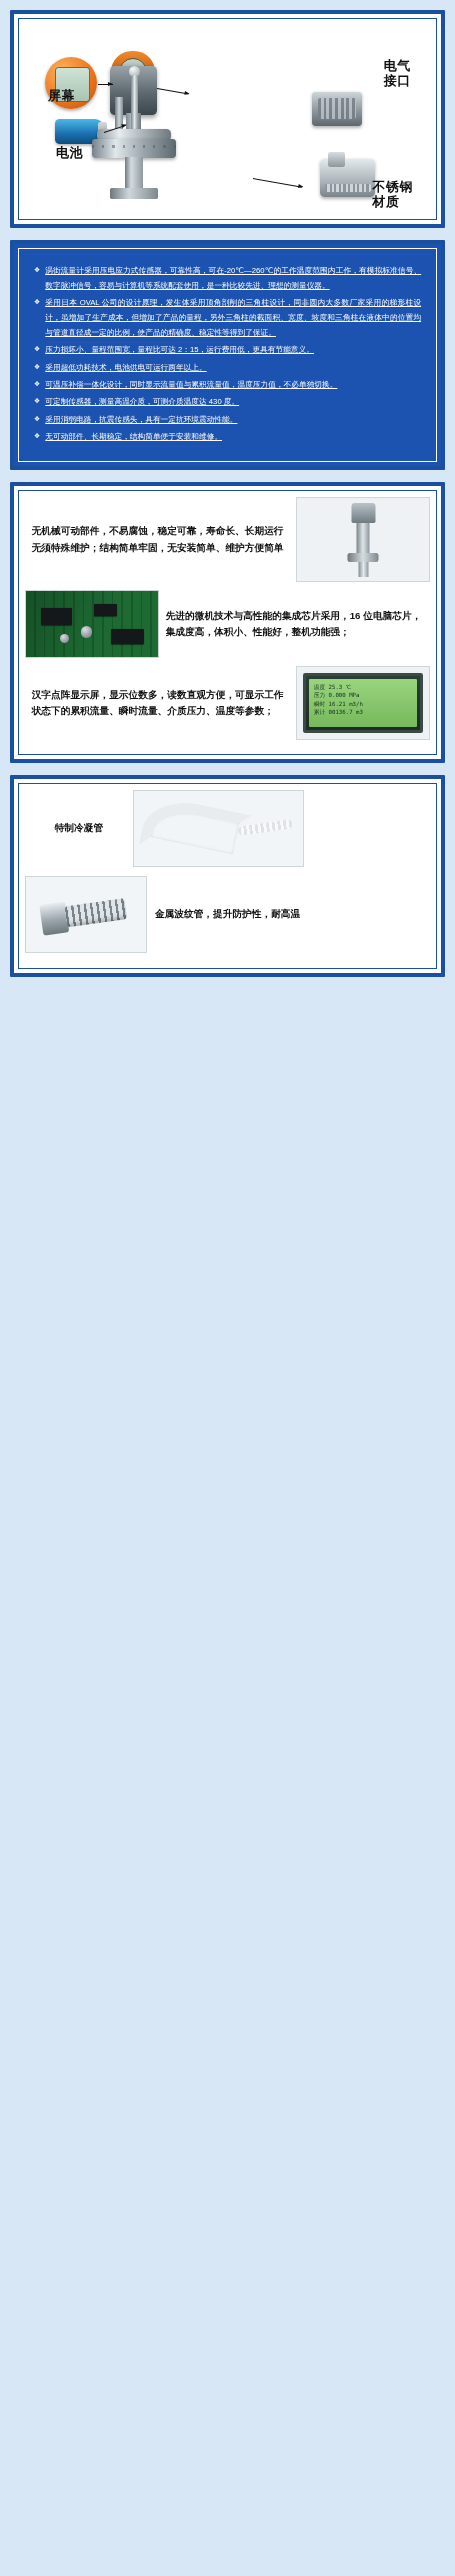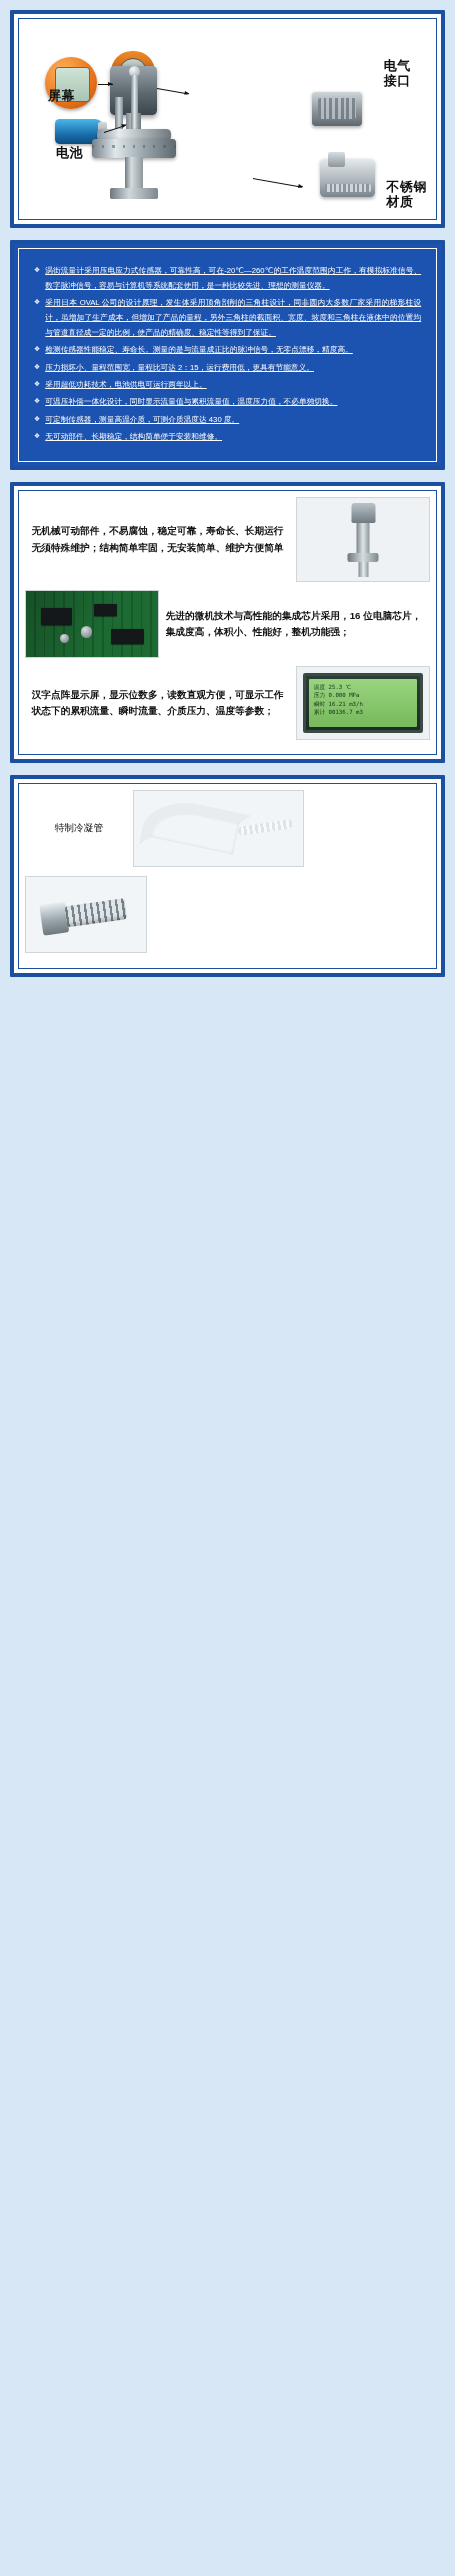--- a/index.html
+++ b/index.html
@@ -48,21 +48,21 @@
     position: absolute;
     font-size: 13px;
     font-weight: bold;
     color: #111;
     letter-spacing: 0.6px;
     line-height: 1.15;
   }
   .lbl-screen  { left: 23px;  top: 64px; }
   .lbl-battery { left: 31px;  top: 121px; }
   .lbl-elec    { right: 19.3px; top: 34px;  text-align: left; }
-  .lbl-steel   { right: 3px; top: 155px; text-align: left; }
+  .lbl-steel   { right: 17px; top: 155px; text-align: left; }
 
   
   .ph { position: absolute; }
 
   
   .disp-head {
     left: 20.5px; top: 32px; width: 52px; height: 52px;
     border-radius: 50%;
     background: radial-gradient(circle at 34% 28%, #ffb25c, #e8701a 62%, #b9510c 100%);
     box-shadow: 0 1.7px 3.4px rgba(0,0,0,.35);
@@ -320,21 +320,21 @@
     padding: 3.4px 8px;
     font-size: 9.7px;
     font-weight: bold;
     line-height: 1.7;
     color: #111;
   }
   .blk4-cap {
     width: 108px;
     text-align: center;
     font-size: 9.7px;
-    font-weight: normal;
+    font-weight: bold;
     color: #111;
   }
 
   
   .round-dev {
     position: absolute; left: 50%; top: 50%; transform: translate(-50%,-50%);
     width: 59px; height: 59px; border-radius: 50%;
     background: radial-gradient(circle at 34% 26%, #eaf3ee, #b9cfc2 55%, #7e9c8c);
     border: 2.8px solid #cfdad4;
     box-shadow: 0 1.7px 4px rgba(0,0,0,.3);
@@ -435,25 +435,25 @@
     </div>
   </div>
 
   <div class="panel solid">
     <div class="panel-inner" style="background:#1c53b0;">
       <div class="panel-body">
         <div class="bullets">
           <ul>
             <li>涡街流量计采用压电应力式传感器，可靠性高，可在-20℃—260℃的工作温度范围内工作，有模拟标准信号、数字脉冲信号，容易与计算机等系统配套使用，是一种比较先进、理想的测量仪器。</li>
             <li>采用日本 OVAL 公司的设计原理，发生体采用顶角剖削的三角柱设计，同非圆内大多数厂家采用的梯形柱设计，虽增加了生产成本，但增加了产品的量程，另外三角柱的截面积、宽度、坡度和三角柱在液体中的位置均与管道直径成一定的比例，使产品的精确度、稳定性等得到了保证。</li>
-            <li>检测传感器性能稳定、寿命长。测量的是与流量成正比的脉冲信号，无零点漂移，精度高。</li>
             <li>压力损坏小、量程范围宽，量程比可达 2：15，运行费用低，更具有节能意义。</li>
             <li>采用超低功耗技术，电池供电可运行两年以上。</li>
             <li>可温压补偿一体化设计，同时显示流量值与累积流量值，温度压力值，不必单独切换。</li>
             <li>可定制传感器，测量高温介质，可测介质温度达 430 度。</li>
+            <li>采用消弱电路，抗震传感头，具有一定抗环境震动性能。</li>
             <li>无可动部件、长期稳定，结构简单便于安装和维修。</li>
           </ul>
         </div>
       </div>
     </div>
   </div>
 
   <div class="panel">
     <div class="panel-inner">
       <div class="panel-body">
@@ -514,20 +514,21 @@
           </div>
         </div>
 
         <div class="blk4">
           <div class="blk4-img">
             <div class="bellows">
               <div class="head"></div>
               <div class="corr"></div>
             </div>
           </div>
+          <div class="blk4-text">金属波纹管，提升防护性，耐高温</div>
         </div>
 
       </div>
     </div>
   </div>
 
 </div>
 
 
 </body></html>

